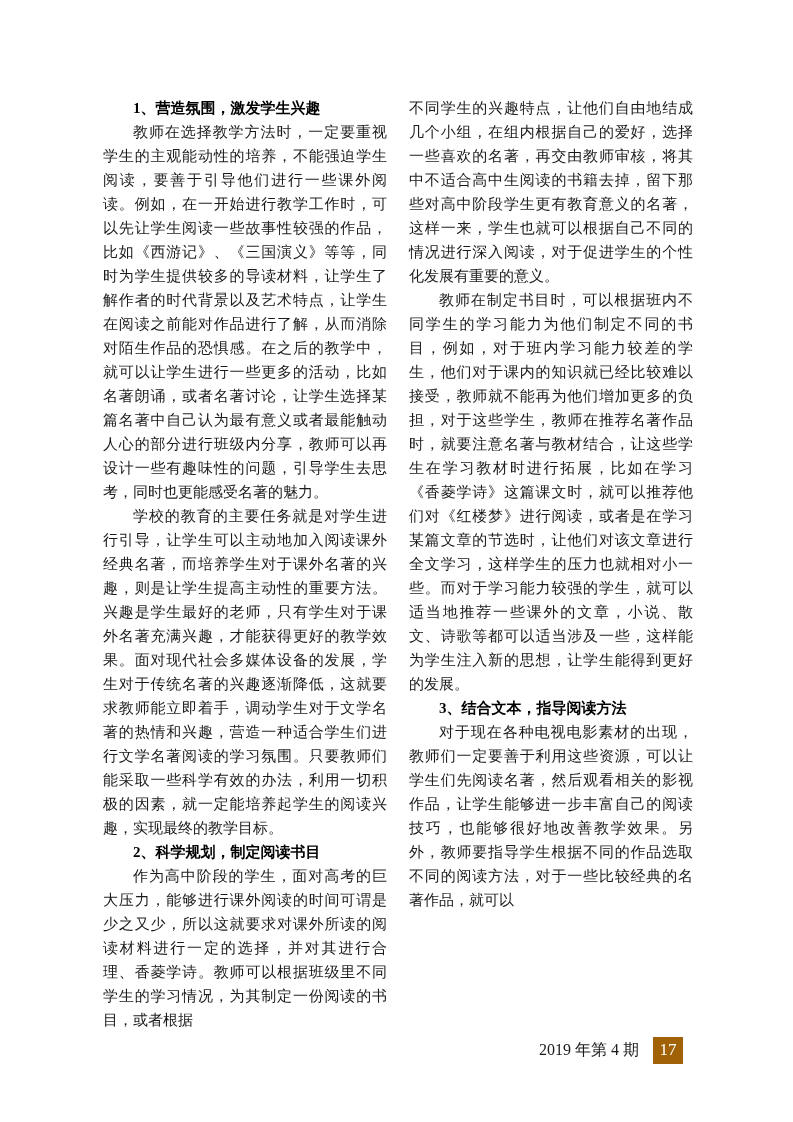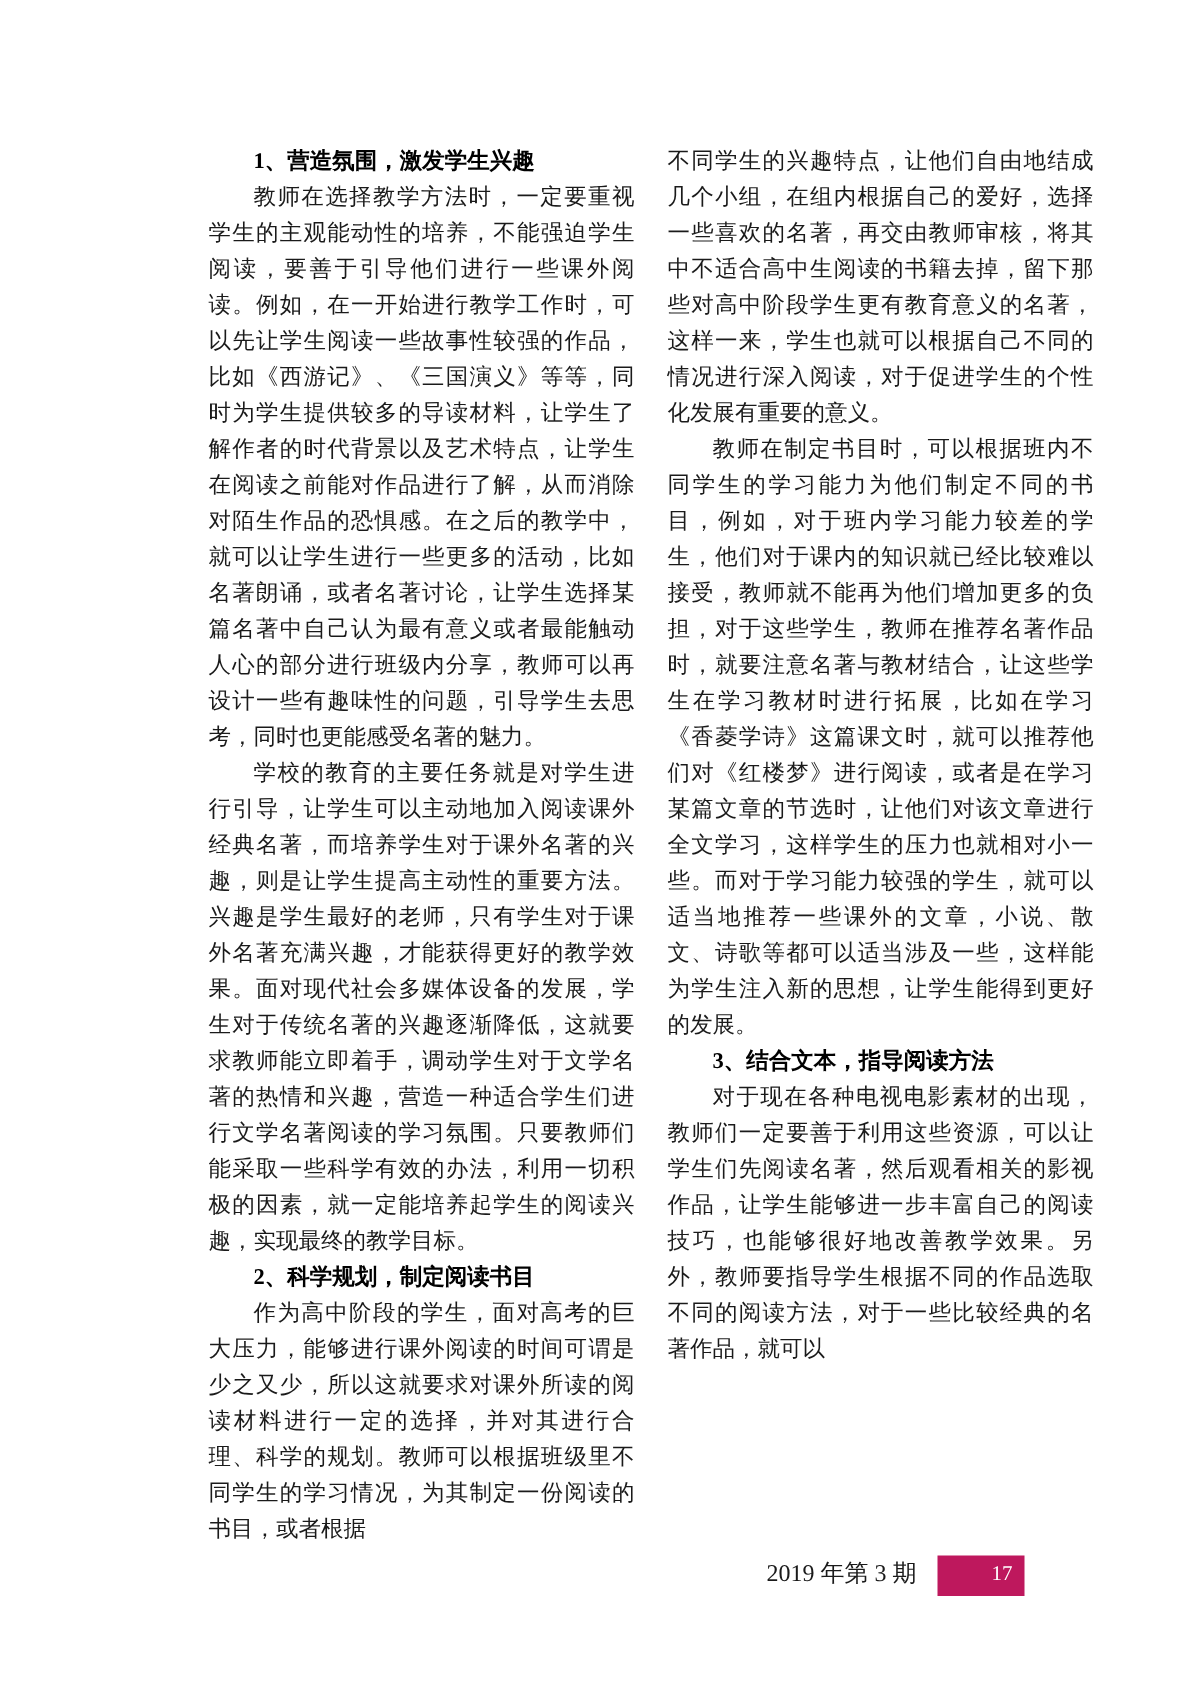--- a/index.html
+++ b/index.html
@@ -21,21 +21,20 @@
     width: 793px; height: 1122px;
     background: #ffffff;
   }
   .content {
     position: absolute;
     left: 103px;
     top: 96px;
     width: 590px;
     display: flex;
     gap: 22px;
-    margin-left: 36px;
   }
   .column {
     width: 284px;
     font-size: 15px;
     line-height: 24px;
     text-align: justify;
     text-justify: inter-ideograph;
   }
   .column p {
     margin: 0;
@@ -61,51 +60,50 @@
     gap: 14px;
   }
   .issue-label {
     font-size: 16px;
     color: #1a1a1a;
     line-height: 28px;
   }
   .page-number-box {
     width: 30px;
     height: 27px;
-    background: #be185d;
+    background: #a16207;
     color: #ffffff;
     display: flex;
     align-items: center;
     justify-content: center;
-    font-size: 14px;
-    padding-left: 28px;
+    font-size: 17px;
   }
 </style>
 </head>
 <body>
 
 <div class="page">
 
   <div class="content">
 
     <div class="column">
       <h3>1、营造氛围，激发学生兴趣</h3>
       <p>教师在选择教学方法时，一定要重视学生的主观能动性的培养，不能强迫学生阅读，要善于引导他们进行一些课外阅读。例如，在一开始进行教学工作时，可以先让学生阅读一些故事性较强的作品，比如《西游记》、《三国演义》等等，同时为学生提供较多的导读材料，让学生了解作者的时代背景以及艺术特点，让学生在阅读之前能对作品进行了解，从而消除对陌生作品的恐惧感。在之后的教学中，就可以让学生进行一些更多的活动，比如名著朗诵，或者名著讨论，让学生选择某篇名著中自己认为最有意义或者最能触动人心的部分进行班级内分享，教师可以再设计一些有趣味性的问题，引导学生去思考，同时也更能感受名著的魅力。</p>
       <p>学校的教育的主要任务就是对学生进行引导，让学生可以主动地加入阅读课外经典名著，而培养学生对于课外名著的兴趣，则是让学生提高主动性的重要方法。兴趣是学生最好的老师，只有学生对于课外名著充满兴趣，才能获得更好的教学效果。面对现代社会多媒体设备的发展，学生对于传统名著的兴趣逐渐降低，这就要求教师能立即着手，调动学生对于文学名著的热情和兴趣，营造一种适合学生们进行文学名著阅读的学习氛围。只要教师们能采取一些科学有效的办法，利用一切积极的因素，就一定能培养起学生的阅读兴趣，实现最终的教学目标。</p>
       <h3>2、科学规划，制定阅读书目</h3>
-      <p>作为高中阶段的学生，面对高考的巨大压力，能够进行课外阅读的时间可谓是少之又少，所以这就要求对课外所读的阅读材料进行一定的选择，并对其进行合理、科学的规划。教师可以根据班级里不同学生的学习情况，为其制定一份阅读的书目，或者根据</p>
+      <p>作为高中阶段的学生，面对高考的巨大压力，能够进行课外阅读的时间可谓是少之又少，所以这就要求对课外所读的阅读材料进行一定的选择，并对其进行合理、香菱学诗。教师可以根据班级里不同学生的学习情况，为其制定一份阅读的书目，或者根据</p>
     </div>
 
     <div class="column">
       <p class="continuation">不同学生的兴趣特点，让他们自由地结成几个小组，在组内根据自己的爱好，选择一些喜欢的名著，再交由教师审核，将其中不适合高中生阅读的书籍去掉，留下那些对高中阶段学生更有教育意义的名著，这样一来，学生也就可以根据自己不同的情况进行深入阅读，对于促进学生的个性化发展有重要的意义。</p>
       <p>教师在制定书目时，可以根据班内不同学生的学习能力为他们制定不同的书目，例如，对于班内学习能力较差的学生，他们对于课内的知识就已经比较难以接受，教师就不能再为他们增加更多的负担，对于这些学生，教师在推荐名著作品时，就要注意名著与教材结合，让这些学生在学习教材时进行拓展，比如在学习《香菱学诗》这篇课文时，就可以推荐他们对《红楼梦》进行阅读，或者是在学习某篇文章的节选时，让他们对该文章进行全文学习，这样学生的压力也就相对小一些。而对于学习能力较强的学生，就可以适当地推荐一些课外的文章，小说、散文、诗歌等都可以适当涉及一些，这样能为学生注入新的思想，让学生能得到更好的发展。</p>
       <h3>3、结合文本，指导阅读方法</h3>
       <p>对于现在各种电视电影素材的出现，教师们一定要善于利用这些资源，可以让学生们先阅读名著，然后观看相关的影视作品，让学生能够进一步丰富自己的阅读技巧，也能够很好地改善教学效果。另外，教师要指导学生根据不同的作品选取不同的阅读方法，对于一些比较经典的名著作品，就可以</p>
     </div>
 
   </div>
 
   <div class="footer">
-    <span class="issue-label">2019 年第 3 期</span>
+    <span class="issue-label">2019 年第 4 期</span>
     <span class="page-number-box">17</span>
   </div>
 
 </div>
 
 </body></html>

